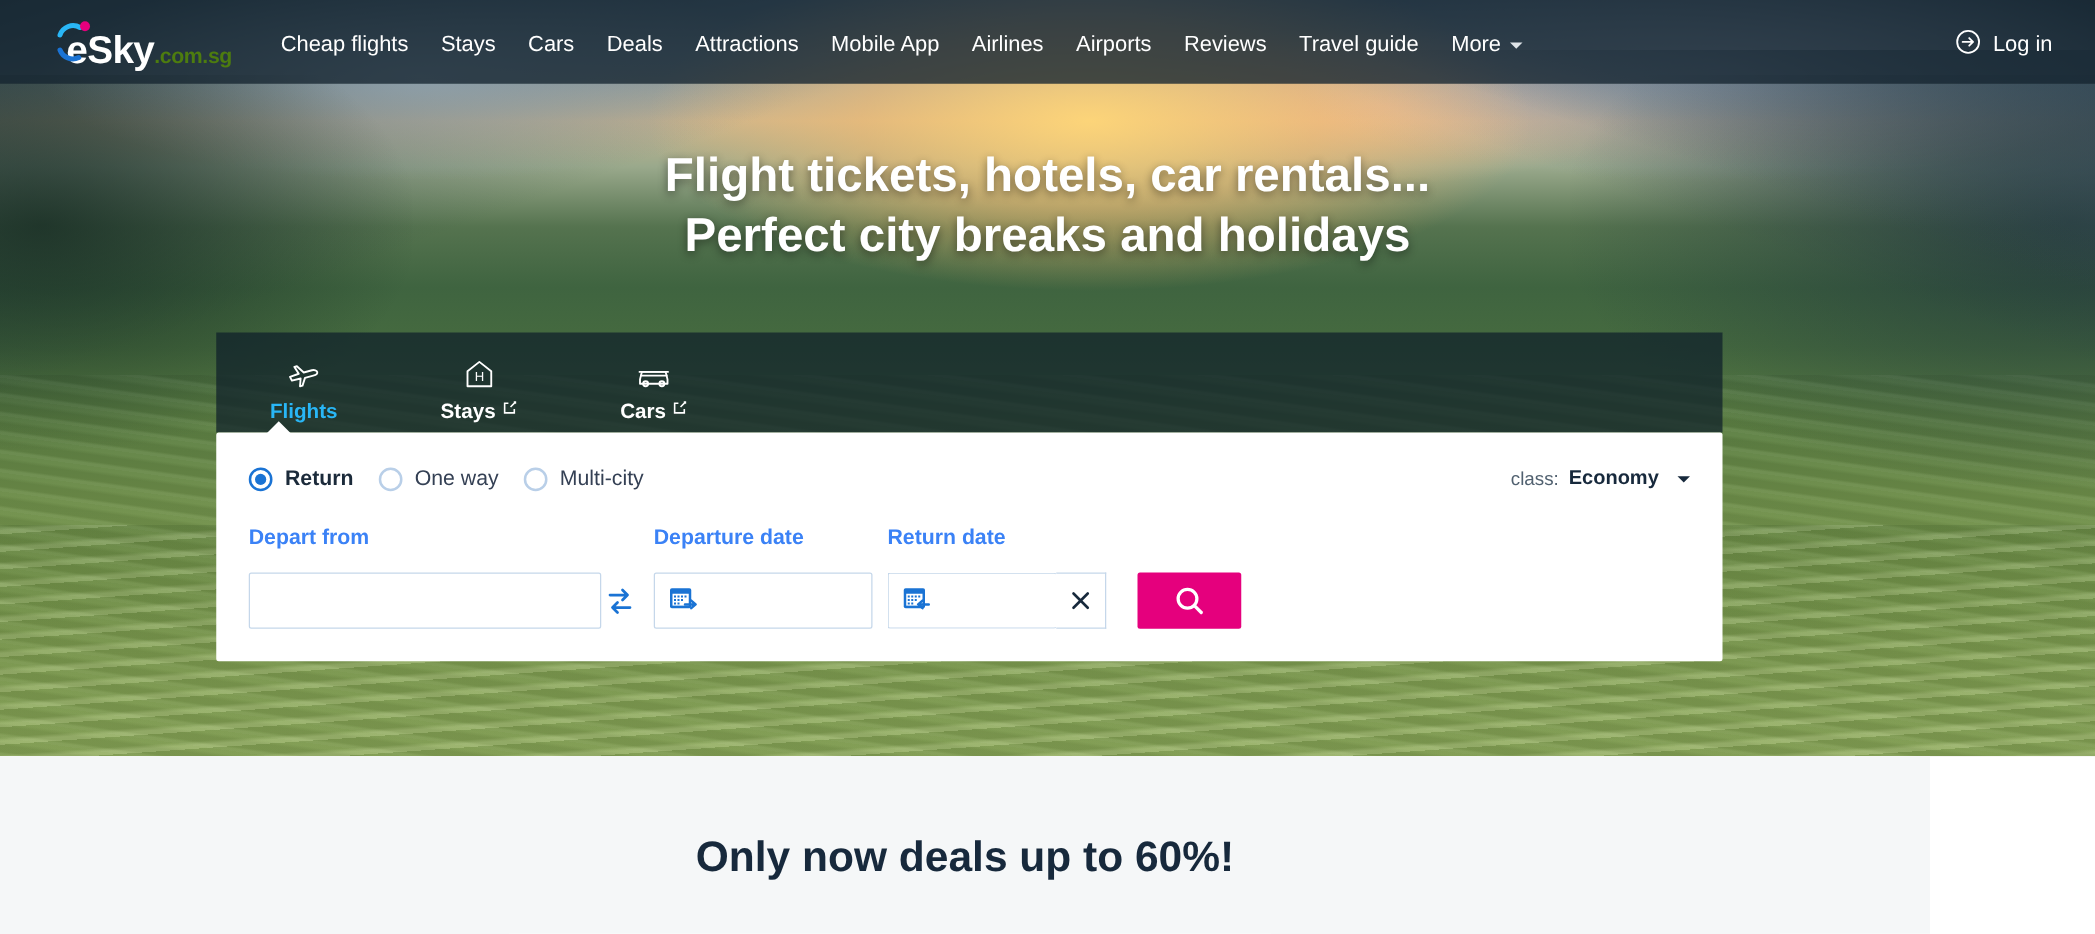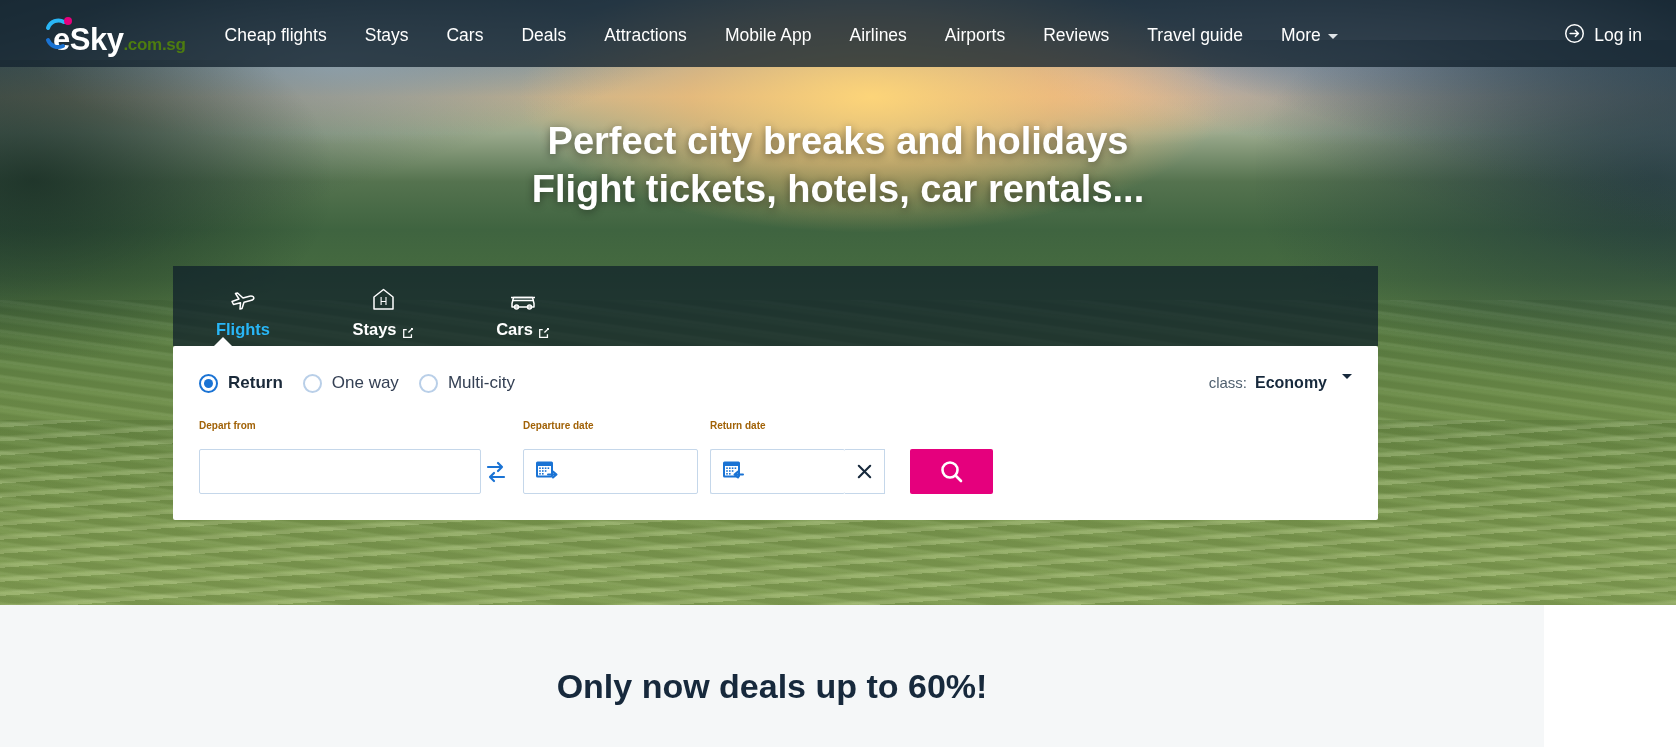--- a/index.html
+++ b/index.html
@@ -89,21 +89,21 @@
   }
   .logo { display: flex; align-items: baseline; position: relative; margin-right: 26px; }
   .logo-arc { position: relative; width: 30px; height: 34px; }
   .logo-arc svg { position: absolute; left: -2px; top: 0; }
   .logo-text {
     font-size: 31px; font-weight: bold; color: #ffffff;
     letter-spacing: -.5px; line-height: 1; margin-left: -21px;
   }
   .logo-tld { font-size: 17px; font-weight: bold; color: #4d7c0f; letter-spacing: -.3px; }
 
-  .nav-links { display: flex; align-items: center; gap: 12px; flex: 1; }
+  .nav-links { display: flex; align-items: center; gap: 0; flex: 1; }
   .nav-link {
     color: #ffffff; font-size: 17.5px; padding: 8px 13px;
     white-space: nowrap; cursor: pointer; text-decoration: none;
   }
   .caret-down {
     display: inline-block; width: 0; height: 0; margin-left: 7px;
     border-left: 5px solid transparent; border-right: 5px solid transparent;
     border-top: 5px solid #dfe4e8; vertical-align: middle;
   }
   .login {
@@ -125,21 +125,21 @@
     background: rgba(14,30,42,.72);
     height: 80px;
     display: flex; align-items: flex-end;
     padding-left: 22px; gap: 44px;
   }
   .tab {
     display: flex; flex-direction: column; align-items: center;
     width: 96px; padding-bottom: 7px; cursor: pointer;
   }
   .tab-icon { height: 30px; display: flex; align-items: center; justify-content: center; margin-bottom: 5px; }
-  .tab-label { font-size: 16.5px; font-weight: bold; color: #ffffff; white-space: nowrap; display: flex; align-items: flex-end; gap: 5px; }
+  .tab-label { font-size: 16.5px; font-weight: bold; color: #ffffff; white-space: nowrap; display: flex; align-items: flex-start; gap: 5px; }
   .tab.active .tab-label { color: #29b6f6; }
   .ext-icon { display: inline-flex; }
 
   .form-card {
     background: #ffffff; position: relative;
     padding: 22px 26px 26px 26px;
     border-radius: 2px;
   }
   .form-notch {
     position: absolute; left: 40px; top: -9px;
@@ -156,29 +156,29 @@
     display: flex; align-items: center; justify-content: center;
   }
   .radio-item.checked .radio-dot { border-color: #1a73d4; }
   .radio-item.checked .radio-dot::after {
     content: ""; width: 9px; height: 9px; border-radius: 50%; background: #1a73d4;
   }
   .radio-label { font-size: 17px; color: #344054; }
   .radio-item.checked .radio-label { color: #1b2a3a; font-weight: bold; }
 
   .class-select {
-    margin-left: auto; display: flex; align-items: flex-start; gap: 8px;
+    margin-left: auto; display: flex; align-items: center; gap: 8px;
     font-size: 15px; color: #50606f; cursor: pointer;
   }
   .class-value { font-weight: bold; color: #17293c; font-size: 16px; }
 
   .fields-row { display: flex; align-items: flex-end; margin-top: 22px; }
   .field { display: flex; flex-direction: column; }
   .field-label {
-    font-size: 10px; font-weight: bold; color: #a16207;
+    font-size: 17px; font-weight: bold; color: #3b82f6;
     margin-bottom: 18px; white-space: nowrap;
   }
   .field-input {
     height: 45px; border: 1px solid #c5d7ea; background: #fff;
     border-radius: 2px; display: flex; align-items: center;
     padding: 0 10px; font-size: 15px; color: #17293c;
   }
   .f-depart { width: 282px; }
   .f-flying { width: 282px; }
   .swap-btn {
@@ -257,22 +257,22 @@
         <svg width="21" height="21" viewBox="0 0 24 24" fill="none" stroke="#ffffff" stroke-width="1.7">
           <circle cx="12" cy="12" r="10"></circle>
           <path d="M7 12h9M13 8.5l3.5 3.5L13 15.5" stroke-linecap="round" stroke-linejoin="round"></path>
         </svg>
       </span>
       <span>Log in</span>
     </div>
   </div>
 
   <div class="hero-heading">
+    <div>Flight tickets, hotels, car rentals...</div>
     <div>Perfect city breaks and holidays</div>
-    <div>Flight tickets, hotels, car rentals...</div>
   </div>
 
   <div class="widget">
 
     <div class="widget-tabs">
       <div class="tab active">
         <span class="tab-icon">
           <svg width="28" height="24" viewBox="0 0 28 24" fill="none" stroke="#ffffff" stroke-width="1.5" stroke-linejoin="round">
             <path d="M3 13.5 L10 11 L6.5 5.5 L8.5 5 L14 10 L20.5 8.2 C22.5 7.7 24.5 8.3 24.8 9.6 C25.1 10.9 23.6 12 21.6 12.5 L15 14.3 L13 20.5 L11 21 L11.5 14.8 L4.5 16.5 Z"></path>
           </svg>

